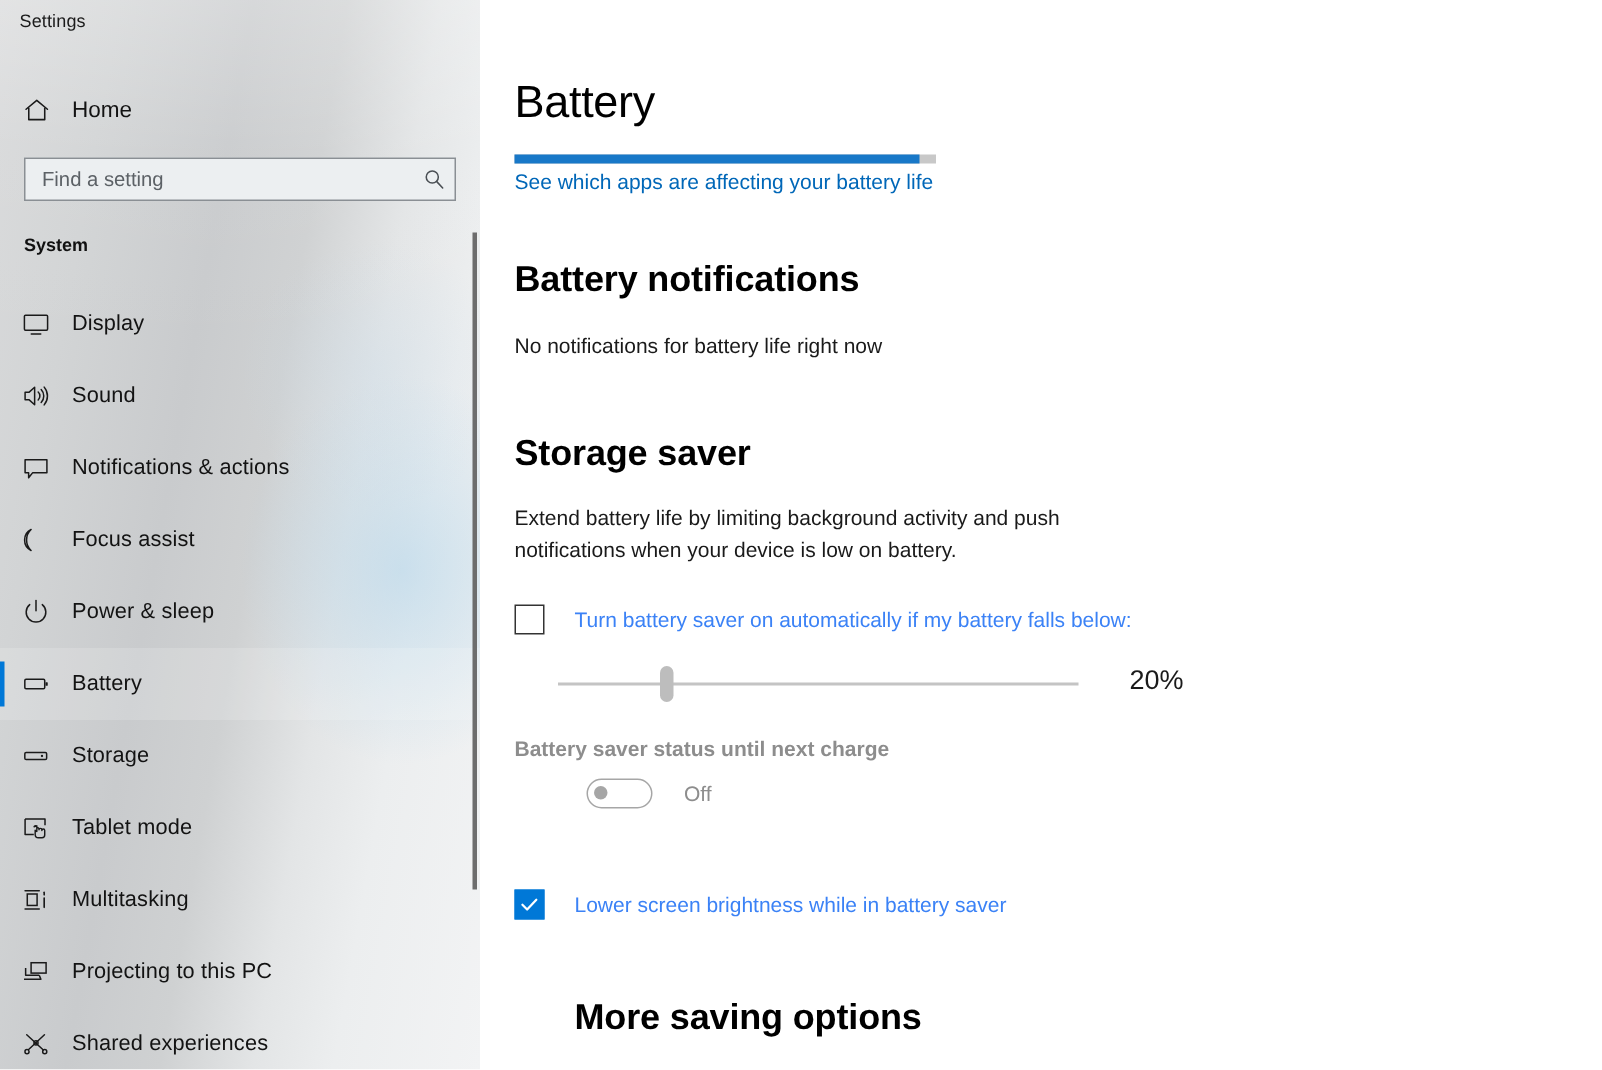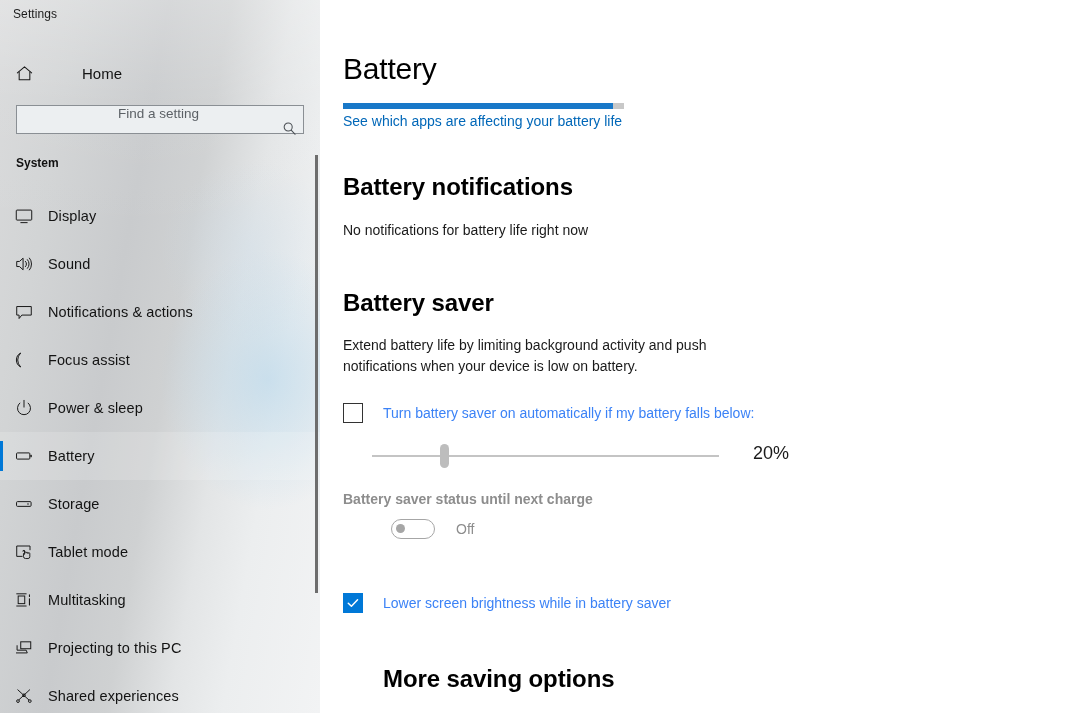--- a/index.html
+++ b/index.html
@@ -43,32 +43,32 @@
     left: 13px; top: 7px;
     font-size: 12px;
     color: #1b1b1b;
     letter-spacing: .1px;
   }
 
   #home-row {
     position: absolute;
     left: 0; top: 56px;
     width: 320px; height: 34px;
-    display: flex; align-items: center; gap: 34px;
+    display: flex; align-items: center;
   }
   #home-row .nav-ico { width: 48px; display: flex; justify-content: center; align-items: center; }
   #home-row .nav-lbl { font-size: 15px; color: #131313; }
 
   #search-box {
     position: absolute;
     left: 16px; top: 105px;
     width: 288px; height: 29px;
     background: #eceff1;
     border: 1px solid #8a8f94;
-    display: flex; align-items: flex-end; flex-direction: column;
+    display: flex; align-items: flex-start;
   }
   #search-input {
     flex: 1;
     height: 100%;
     border: none; outline: none; background: transparent;
     padding: 0 8px 0 11px;
     font-family: "Liberation Sans", sans-serif;
     font-size: 13.5px;
     color: #5a5f63;
   }
@@ -444,21 +444,21 @@
 
     <div id="battery-bar">
       <div id="battery-bar-fill" style="width: 96%;"></div>
     </div>
 
     <a id="battery-apps-link" href="#">See which apps are affecting your battery life</a>
 
     <h2 class="sec-head" id="notif-head">Battery notifications</h2>
     <div class="body-text" id="notif-text">No notifications for battery life right now</div>
 
-    <h2 class="sec-head" id="saver-head">Battery saver</h2>
+    <h2 class="sec-head" id="saver-head">Storage saver</h2>
     <div class="body-text" id="saver-desc">Extend battery life by limiting background activity and push notifications when your device is low on battery.</div>
 
     <div class="cb-row" id="cb-auto">
       <span class="cb-box"></span>
       <span class="cb-lbl">Turn battery saver on automatically if my battery falls below:</span>
     </div>
 
     <div id="slider-row">
       <div id="slider-track">
         <div id="slider-thumb" style="left: 67.6px;"></div>

